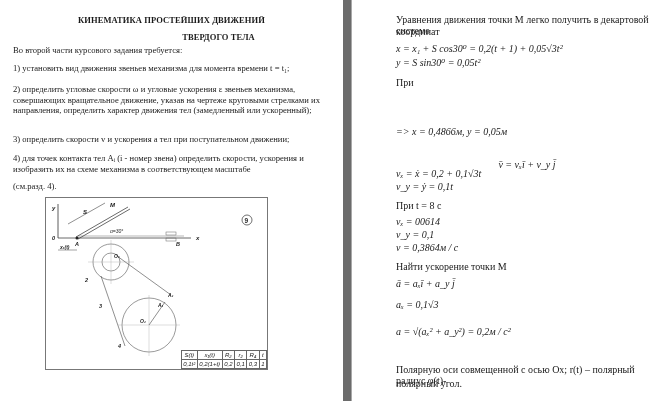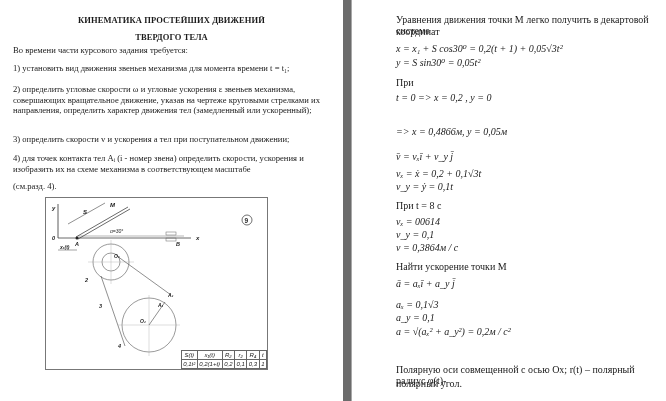--- a/index.html
+++ b/index.html
@@ -5,39 +5,39 @@
   html, body { margin:0; padding:0; }
   body { width:666px; height:401px; position:relative; overflow:hidden; background:#ffffff;
          font-family:"Liberation Serif","DejaVu Serif",serif; color:#1a1a1a; }
   .page { position:absolute; top:0; height:401px; background:#fff; }
   #page-left { left:0; width:343px; }
   #page-right { left:352px; width:314px; }
   .divider { position:absolute; left:343px; top:0; width:9px; height:401px; background:#6b6b6b; }
   .divider-edge { position:absolute; left:351px; top:0; width:1px; height:401px; background:#a8a8a8; }
 
   .title { position:absolute; left:0; width:343px; text-align:center; font-weight:bold; font-size:8.5px; letter-spacing:0.1px; }
-  .t1 { top:15px; } .t2 { top:32px; }
+  .t1 { top:15px; } .t2 { top:32px;padding-left:47px; }
   .para { position:absolute; left:13px; width:320px; font-size:8.6px; line-height:10.5px; }
 
   .figure { position:absolute; left:45px; top:197px; width:221px; height:171px; border:1px solid #777; }
   .figure svg { position:absolute; left:0; top:0; }
   .param-table { position:absolute; right:0; bottom:0; border-collapse:collapse; font-size:6px; font-style:italic;
                  font-family:"Liberation Sans","DejaVu Sans",sans-serif; background:#fff; }
   .param-table td { border:1px solid #666; padding:0 1.5px; height:8px; text-align:center; white-space:nowrap; }
 
   .rp { position:absolute; left:44px; width:262px; font-size:10px; line-height:10.5px; }
   .eq { font-style:italic; font-size:10px; }
 </style>
 </head>
 <body>
 
 <div class="page" id="page-left">
   <div class="title t1">КИНЕМАТИКА ПРОСТЕЙШИХ ДВИЖЕНИЙ</div>
   <div class="title t2">ТВЕРДОГО ТЕЛА</div>
-  <div class="para" style="top:45px;">Во времени части курсового задания требуется:</div>
+  <div class="para" style="top:45px;">Во второй части курсового задания требуется:</div>
   <div class="para" style="top:63px;">1) установить вид движения звеньев механизма для момента времени t = t₁;</div>
   <div class="para" style="top:84px;">2) определить угловые скорости ω и угловые ускорения ε звеньев механизма, совершающих вращательное движение, указав на чертеже круговыми стрелками их направления, определить характер движения тел (замедленный или ускоренный);</div>
   <div class="para" style="top:134px;">3) определить скорости v и ускорения a тел при поступательном движении;</div>
   <div class="para" style="top:153px;">4) для точек контакта тел Aᵢ (i - номер звена) определить скорости, ускорения и изобразить их на схеме механизма в соответствующем масштабе</div>
   <div class="para" style="top:181px;">(см.разд. 4).</div>
 
   <div class="figure">
     <svg width="221" height="171" viewBox="0 0 221 171" font-family="Liberation Sans, DejaVu Sans, sans-serif" font-style="italic" font-weight="bold">
 
       <line x1="12" y1="6" x2="12" y2="40" stroke="#333" stroke-width="0.8"></line>
@@ -113,29 +113,27 @@
 
 <div class="divider"></div>
 <div class="divider-edge"></div>
 
 <div class="page" id="page-right">
   <div class="rp" style="top:15px;">Уравнения движения точки М легко получить в декартовой системе</div>
   <div class="rp" style="top:27px;">координат</div>
   <div class="rp eq" style="top:44px;">x = x₁ + S cos30⁰ = 0,2(t + 1) + 0,05√3t²</div>
   <div class="rp eq" style="top:58px;">y = S sin30⁰ = 0,05t²</div>
   <div class="rp" style="top:78px;">При</div>
-  <div class="rp eq" style="top:93px;">t = 0 =&gt; x = 0,2 , y = 0</div>
   <div class="rp eq" style="top:127px;">=&gt; x = 0,4866м, y = 0,05м</div>
-  <div class="rp eq" style="top:152px;">v̄ = vₓī + v_y j̄</div>
+  <div class="rp eq" style="top:160px;text-align:center;">v̄ = vₓī + v_y j̄</div>
   <div class="rp eq" style="top:169px;">vₓ = ẋ = 0,2 + 0,1√3t</div>
   <div class="rp eq" style="top:182px;">v_y = ẏ = 0,1t</div>
   <div class="rp" style="top:201px;">При t = 8 c</div>
   <div class="rp eq" style="top:217px;">vₓ = 00614</div>
   <div class="rp eq" style="top:230px;">v_y = 0,1</div>
   <div class="rp eq" style="top:243px;">v = 0,3864м / c</div>
   <div class="rp eq" style="top:279px;">ā = aₓī + a_y j̄</div>
   <div class="rp" style="top:262px;">Найти ускорение точки М</div>
   <div class="rp eq" style="top:300px;">aₓ = 0,1√3</div>
-  <div class="rp eq" style="top:313px;">a_y = 0,1</div>
   <div class="rp eq" style="top:327px;">a = √(aₓ² + a_y²) = 0,2м / c²</div>
   <div class="rp" style="top:365px;">Полярную оси совмещенной с осью Ox; r(t) – полярный радиус φ(t)-</div>
   <div class="rp" style="top:379px;">полярный угол.</div>
 </div>
 
 </body></html>

